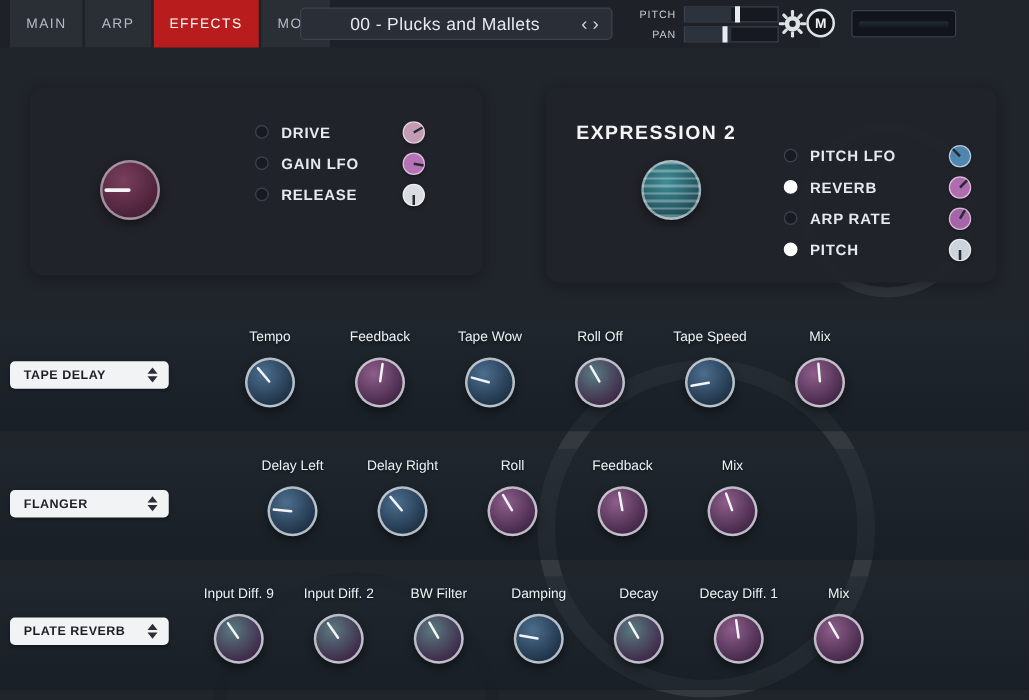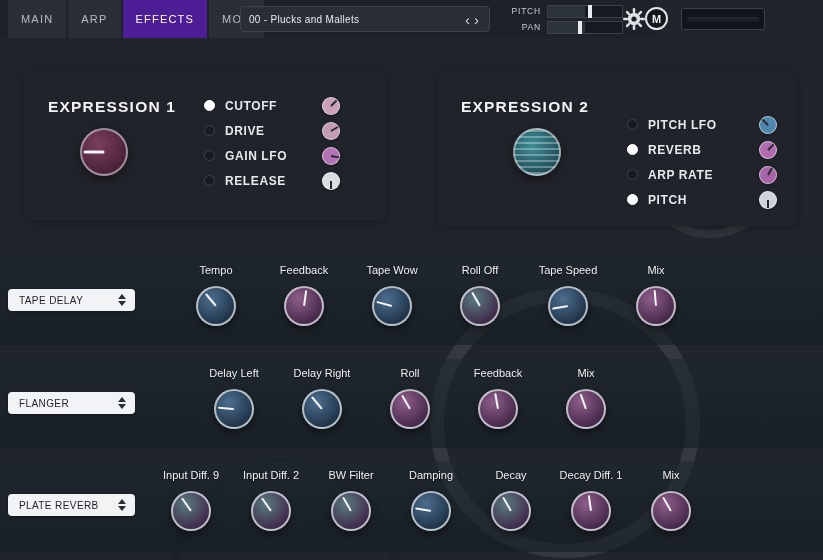--- a/index.html
+++ b/index.html
@@ -20,26 +20,26 @@
   .bgc1 { left:430px; top:250px; width:270px; height:270px; border:14px solid rgba(235,245,245,0.10); }
   .bgc2 { left:170px; top:420px; width:230px; height:230px; border:10px solid rgba(15,25,28,0.18); }
   .bgc3 { left:640px; top:60px; width:140px; height:140px; border:8px solid rgba(235,245,245,0.08); }
 
   
   .topbar { position:absolute; left:0; top:0; width:656px; height:38px;
     background:#1e2228; z-index:10; }
   .tabs { position:absolute; left:8px; top:0; height:38px; display:flex; gap:2px; }
   .tab { height:38px; display:flex; align-items:center; padding:0 13px;
     background:#2a2e35; color:#b6bcc4; font-size:11px; letter-spacing:1.2px; cursor:default; }
-  .tab.active { background:#4c1d95; color:#ffffff; }
+  .tab.active { background:#b91c1c; color:#ffffff; }
 
   .preset { position:absolute; left:240px; top:6px; width:250px; height:26px;
     background:#2a2f37; border:1px solid #3c434e; border-radius:4px;
     display:flex; align-items:center; padding:0 8px; }
-  .preset-label { flex:1; text-align:left; color:#e8eaee; font-size:10px; letter-spacing:0.3px; }
+  .preset-label { flex:1; text-align:center; color:#e8eaee; font-size:14px; letter-spacing:0.3px; }
   .chev { color:#cdd3da; font-size:15px; line-height:1; padding:0 2px; }
 
   .pp { position:absolute; left:505px; top:4px; width:128px; }
   .pp-row { display:flex; align-items:center; height:14px; margin-bottom:2px; }
   .pp-label { width:42px; text-align:right; padding-right:6px; color:#c7cdd4;
     font-size:8.5px; letter-spacing:0.8px; }
   .pp-track { position:relative; width:76px; height:13px; background:#161a20;
     border:1px solid #3a414b; }
   .pp-fill { position:absolute; left:0; top:0; bottom:0; background:#2c333c; }
   .pp-handle { position:absolute; top:-1px; bottom:-1px; width:4px; background:#e9ecef; }
@@ -88,21 +88,21 @@
   .fx-row { position:absolute; left:0; right:0; z-index:4;
     background:linear-gradient(180deg, rgba(30,40,48,0.55), rgba(20,28,34,0.62)); }
   .fx-1 { top:256px; height:89px; }
   .fx-2 { top:359px; height:89px; }
   .fx-3 { top:461px; height:91px; }
 
   .fx-select { position:absolute; left:8px; top:33px; width:127px; height:22px;
     background:#f2f3f5; border-radius:4px; display:flex; align-items:center;
     padding:0 9px 0 11px; justify-content:space-between;
     box-shadow:0 1px 3px rgba(0,0,0,0.35); }
-  .fx-select-label { color:#1c1f24; font-size:10px; font-weight:normal; letter-spacing:0.4px; }
+  .fx-select-label { color:#1c1f24; font-size:10px; font-weight:bold; letter-spacing:0.4px; }
   .ud { display:flex; flex-direction:column; gap:2px; }
   .ud i { display:block; width:0; height:0; border-left:4px solid transparent;
     border-right:4px solid transparent; }
   .ud .up { border-bottom:5px solid #2a2e35; }
   .ud .dn { border-top:5px solid #2a2e35; }
 
   .knob-strip { position:absolute; top:8px; display:flex; }
   .strip-0 { left:172px; width:618px; }
   .strip-1 { left:190px; width:584px; }
   .strip-2 { left:151px; width:662px; }
@@ -177,32 +177,24 @@
           <rect x="10.75" y="1" width="2.5" height="5" rx="1" transform="rotate(270 12 12)"></rect>
           <rect x="10.75" y="1" width="2.5" height="5" rx="1" transform="rotate(315 12 12)"></rect>
           <circle cx="12" cy="12" r="6.2"></circle>
         </g>
         <circle cx="12" cy="12" r="2.6" fill="#1e2228"></circle>
       </svg>
     </div>
   </header>
 
   <section class="panel panel-1">
-    <h2 class="panel-title">EXPRESSION 1</h2>
     <div class="big-knob" id="bigknob-0" style="background: radial-gradient(circle at 38% 32%, rgb(122, 63, 94), rgb(71, 31, 53) 78%);">
       <i class="bneedle" style="transform: rotate(-90deg);"></i>
     </div>
     <div class="options options-0" id="options-0">
-        <div class="opt-row">
-          <span class="dot sel"></span>
-          <span class="opt-label">CUTOFF</span>
-          <span class="mini-knob" style="background: rgb(201, 160, 184);">
-            <i class="mini-needle" style="transform: rotate(45deg);"></i>
-          </span>
-        </div>
         <div class="opt-row">
           <span class="dot"></span>
           <span class="opt-label">DRIVE</span>
           <span class="mini-knob" style="background: rgb(196, 155, 180);">
             <i class="mini-needle" style="transform: rotate(60deg);"></i>
           </span>
         </div>
         <div class="opt-row">
           <span class="dot"></span>
           <span class="opt-label">GAIN LFO</span>

